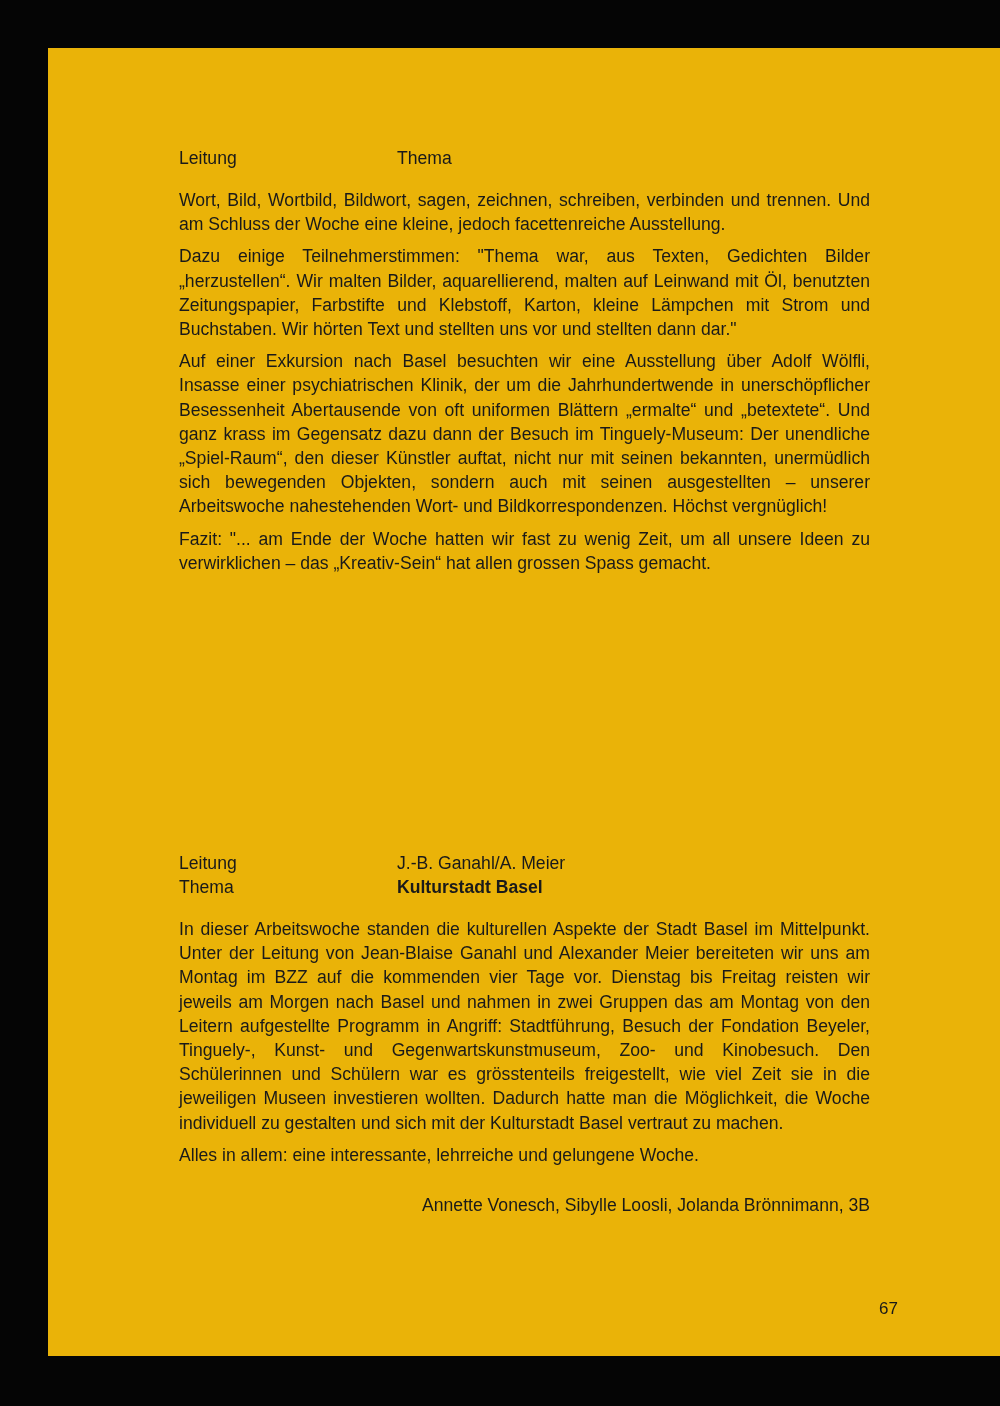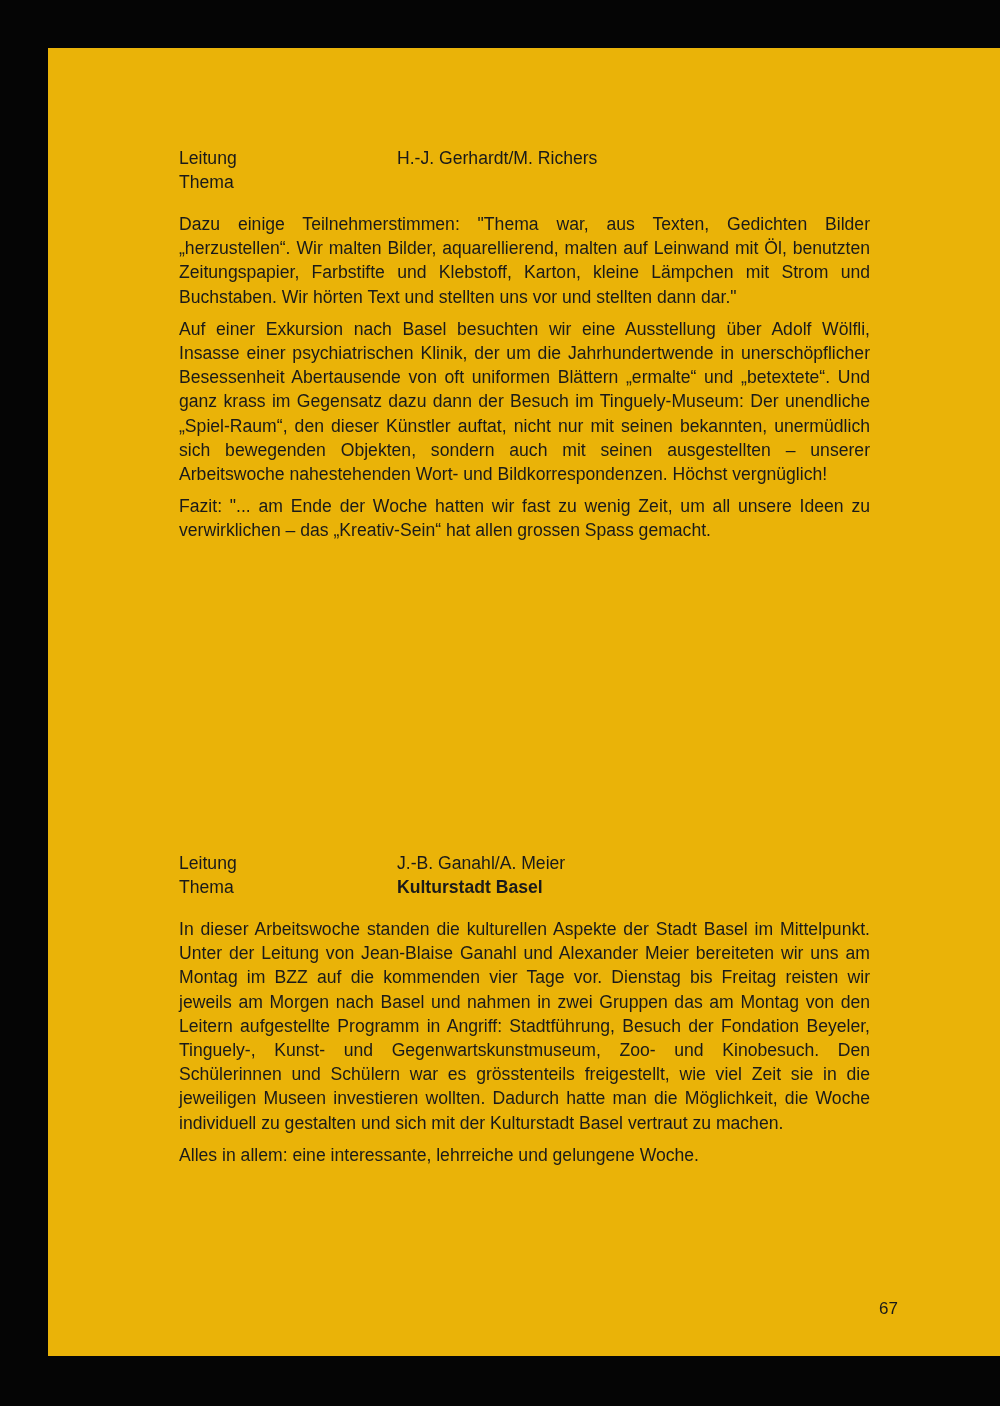--- a/index.html
+++ b/index.html
@@ -48,35 +48,36 @@
     }
   </style>
 </head>
 <body>
 
 <div class="page">
 
   <div class="content" style="top:98px;">
     <div class="meta">
       <span class="label">Leitung</span>
-      <span class="value">H.-J. Gerhardt/M. Richers</span>
       <span class="label">Thema</span>
     </div>
     <div style="height:18px;"></div>
+    <p>Wort, Bild, Wortbild, Bildwort, sagen, zeichnen, schreiben, verbinden und trennen. Und am Schluss der Woche eine kleine, jedoch facettenreiche Ausstellung.</p>
     <p>Dazu einige Teilnehmerstimmen: "Thema war, aus Texten, Gedichten Bilder „herzustellen“. Wir malten Bilder, aquarellierend, malten auf Leinwand mit Öl, benutzten Zeitungspapier, Farbstifte und Klebstoff, Karton, kleine Lämpchen mit Strom und Buchstaben. Wir hörten Text und stellten uns vor und stellten dann dar."</p>
     <p>Auf einer Exkursion nach Basel besuchten wir eine Ausstellung über Adolf Wölfli, Insasse einer psychiatrischen Klinik, der um die Jahrhundertwende in unerschöpflicher Besessenheit Abertausende von oft uniformen Blättern „ermalte“ und „betextete“. Und ganz krass im Gegensatz dazu dann der Besuch im Tinguely-Museum: Der unendliche „Spiel-Raum“, den dieser Künstler auftat, nicht nur mit seinen bekannten, unermüdlich sich bewegenden Objekten, sondern auch mit seinen ausgestellten – unserer Arbeitswoche nahestehenden Wort- und Bildkorrespondenzen. Höchst vergnüglich!</p>
     <p>Fazit: "... am Ende der Woche hatten wir fast zu wenig Zeit, um all unsere Ideen zu verwirklichen – das „Kreativ-Sein“ hat allen grossen Spass gemacht.</p>
   </div>
 
   <div class="content" style="top:803px;">
     <div class="meta">
       <span class="label">Leitung</span>
       <span class="value">J.-B. Ganahl/A. Meier</span>
       <span class="label">Thema</span>
       <span class="value bold">Kulturstadt Basel</span>
     </div>
     <div style="height:18px;"></div>
     <p>In dieser Arbeitswoche standen die kulturellen Aspekte der Stadt Basel im Mittelpunkt. Unter der Leitung von Jean-Blaise Ganahl und Alexander Meier bereiteten wir uns am Montag im BZZ auf die kommenden vier Tage vor. Dienstag bis Freitag reisten wir jeweils am Morgen nach Basel und nahmen in zwei Gruppen das am Montag von den Leitern aufgestellte Programm in Angriff: Stadtführung, Besuch der Fondation Beyeler, Tinguely-, Kunst- und Gegenwartskunstmuseum, Zoo- und Kinobesuch. Den Schülerinnen und Schülern war es grösstenteils freigestellt, wie viel Zeit sie in die jeweiligen Museen investieren wollten. Dadurch hatte man die Möglichkeit, die Woche individuell zu gestalten und sich mit der Kulturstadt Basel vertraut zu machen.</p>
     <p>Alles in allem: eine interessante, lehrreiche und gelungene Woche.</p>
+    <div class="signature" style="margin-top:26px;">Annette Vonesch, Sibylle Loosli, Jolanda Brönnimann, 3B</div>
   </div>
 
   <div class="page-number">67</div>
 </div>
 
 </body></html>

